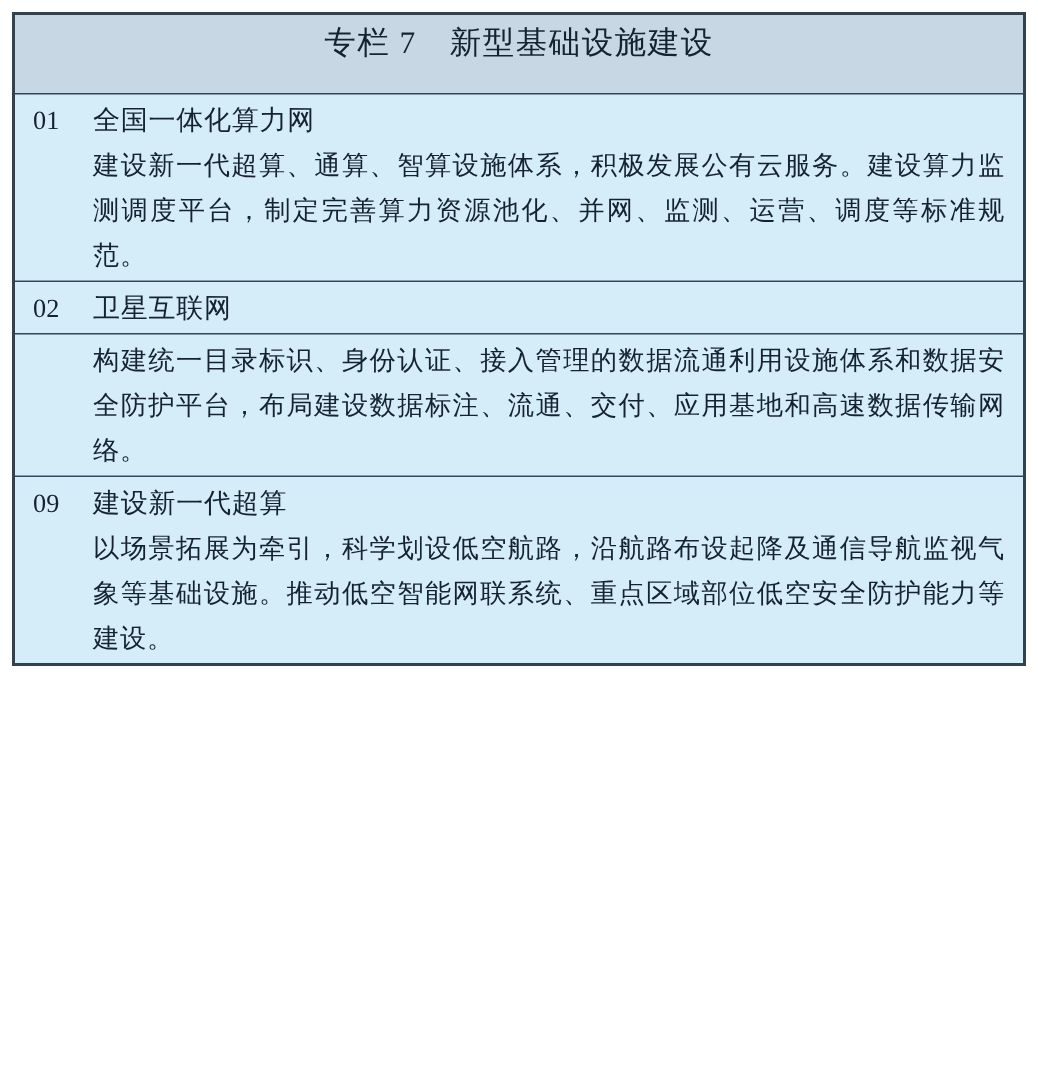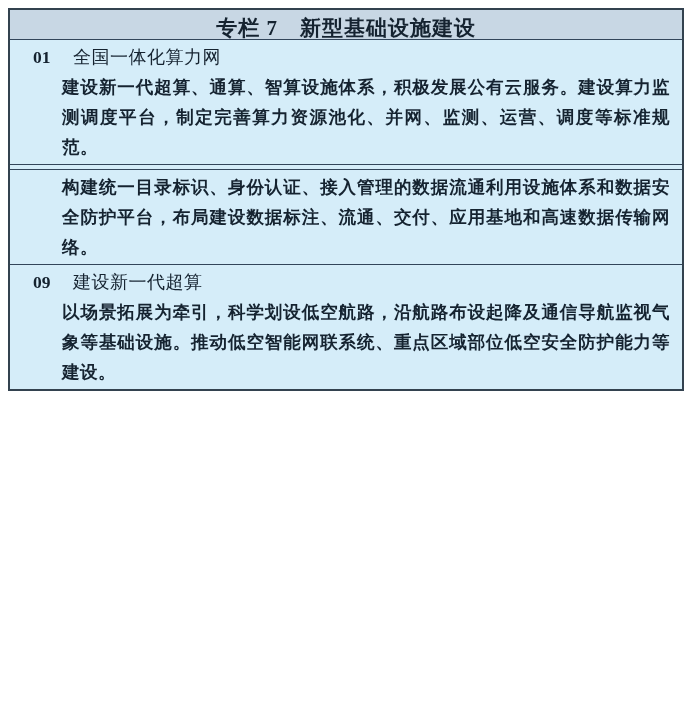--- a/index.html
+++ b/index.html
@@ -15,72 +15,74 @@
     left: 8px;
     top: 8px;
     width: 676px;
     box-sizing: border-box;
     border: 2px solid var(--border, #33424f);
     color: var(--text, #152330);
   }
   .panel-header {
     background: var(--header-bg, #c8d7e4);
     text-align: center;
-    font-weight: bold;
+    font-weight: normal;
     font-size: 21px;
     line-height: 36px;
-    height: 29px;
+    height: 52px;
     letter-spacing: 1px;
   }
   .section {
     background: var(--section-bg, #d5edf9);
     border-top: 1px solid var(--divider, #32455a);
     padding: 2px 12px 2px 12px;
   }
   .row-head {
     display: flex;
     align-items: baseline;
     line-height: 30px;
     font-size: 18px;
   }
   .num {
     width: 40px;
     flex: 0 0 40px;
     font-size: 17.5px;
-    font-weight: bold;
-    margin-left: 11px;
+    font-weight: normal;
   }
   .sec-title {
     font-weight: normal;
     letter-spacing: 0.5px;
   }
   .sec-body {
     margin: 0 0 0 40px;
     font-size: 17.5px;
     line-height: 30px;
     text-align: justify;
     letter-spacing: 0.5px;
-    font-weight: bold;
   }
 </style>
 </head>
 <body>
 
 <div class="panel">
   <div class="panel-header">专栏 7　新型基础设施建设</div>
 
   <section class="section">
     <div class="row-head">
       <span class="num">01</span>
       <span class="sec-title">全国一体化算力网</span>
     </div>
     <p class="sec-body">建设新一代超算、通算、智算设施体系，积极发展公有云服务。建设算力监测调度平台，制定完善算力资源池化、并网、监测、运营、调度等标准规范。</p>
   </section>
 
   <section class="section">
+    <div class="row-head">
+      <span class="num">02</span>
+      <span class="sec-title">卫星互联网</span>
+    </div>
   </section>
 
 
   <section class="section">
     <p class="sec-body">构建统一目录标识、身份认证、接入管理的数据流通利用设施体系和数据安全防护平台，布局建设数据标注、流通、交付、应用基地和高速数据传输网络。</p>
   </section>
 
   <section class="section">
     <div class="row-head">
       <span class="num">09</span>

